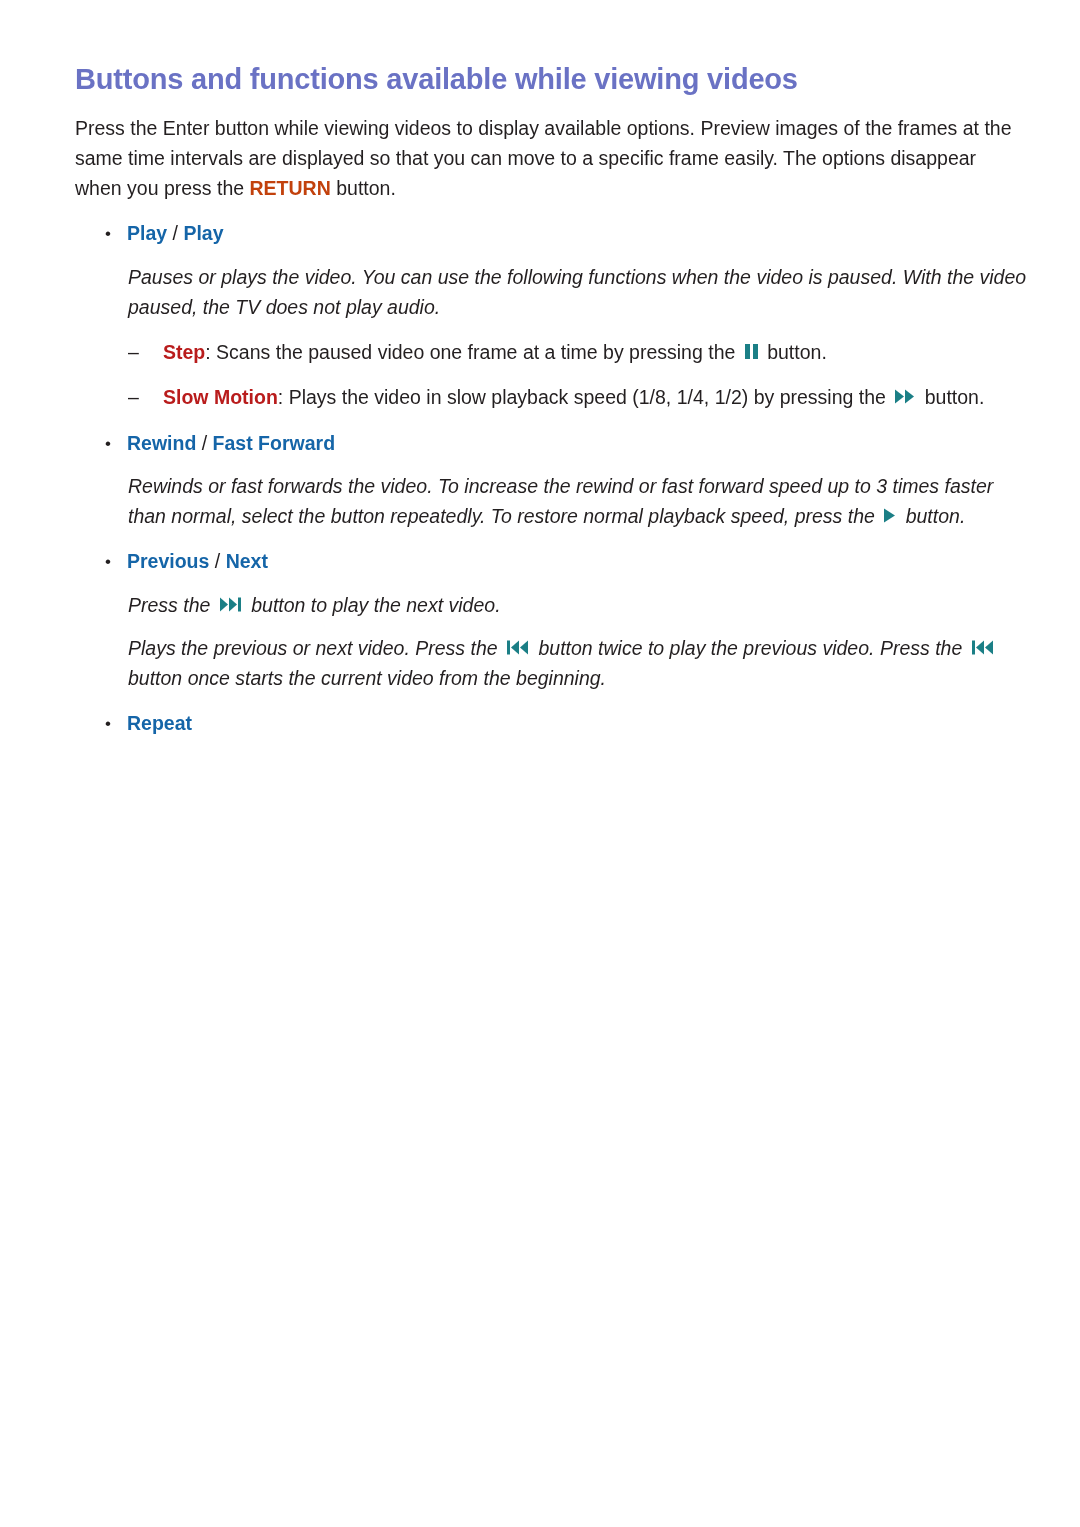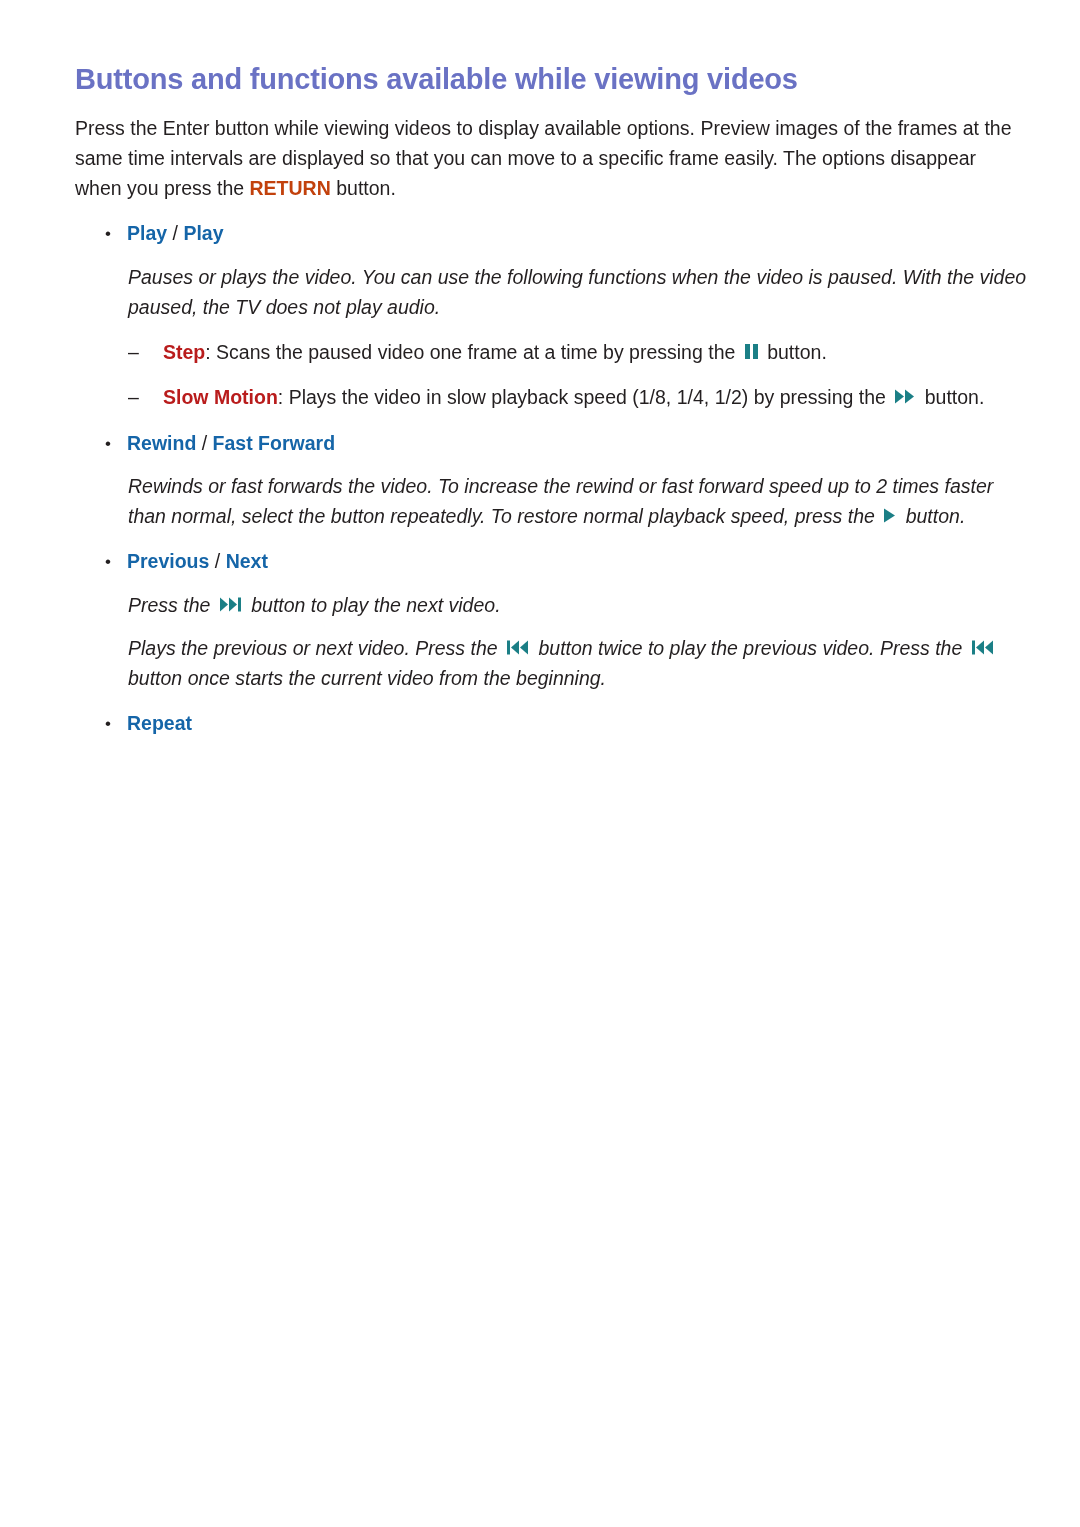--- a/index.html
+++ b/index.html
@@ -151,21 +151,21 @@
               <polygon class="icon-teal" points="1,1.5 10,8.5 1,15.5"></polygon>
               <polygon class="icon-teal" points="11,1.5 20,8.5 11,15.5"></polygon>
             </svg></span><span> button.</span></span>
     </div>
 
     <div class="bullet-row">
       <span class="bullet-dot">•</span>
       <span class="bullet-label"><span>Rewind</span> <span class="slash">/</span> <span>Fast Forward</span></span>
     </div>
 
-    <p class="body-para"><span>Rewinds or fast forwards the video. To increase the rewind or fast forward speed up to 2 times faster than normal, select the button repeatedly. To restore normal playback speed, press the </span><span class="btn-icon"><svg width="14" height="17" viewBox="0 0 14 17">
+    <p class="body-para"><span>Rewinds or fast forwards the video. To increase the rewind or fast forward speed up to 3 times faster than normal, select the button repeatedly. To restore normal playback speed, press the </span><span class="btn-icon"><svg width="14" height="17" viewBox="0 0 14 17">
             <polygon class="icon-teal" points="1,1.5 12,8.5 1,15.5"></polygon>
           </svg></span><span> button.</span></p>
 
     <div class="bullet-row">
       <span class="bullet-dot">•</span>
       <span class="bullet-label"><span>Previous</span> <span class="slash">/</span> <span>Next</span></span>
     </div>
 
     <p class="body-para"><span>Press the </span><span class="btn-icon"><svg width="24" height="17" viewBox="0 0 24 17">
             <polygon class="icon-teal" points="1,1.5 9,8.5 1,15.5"></polygon>

